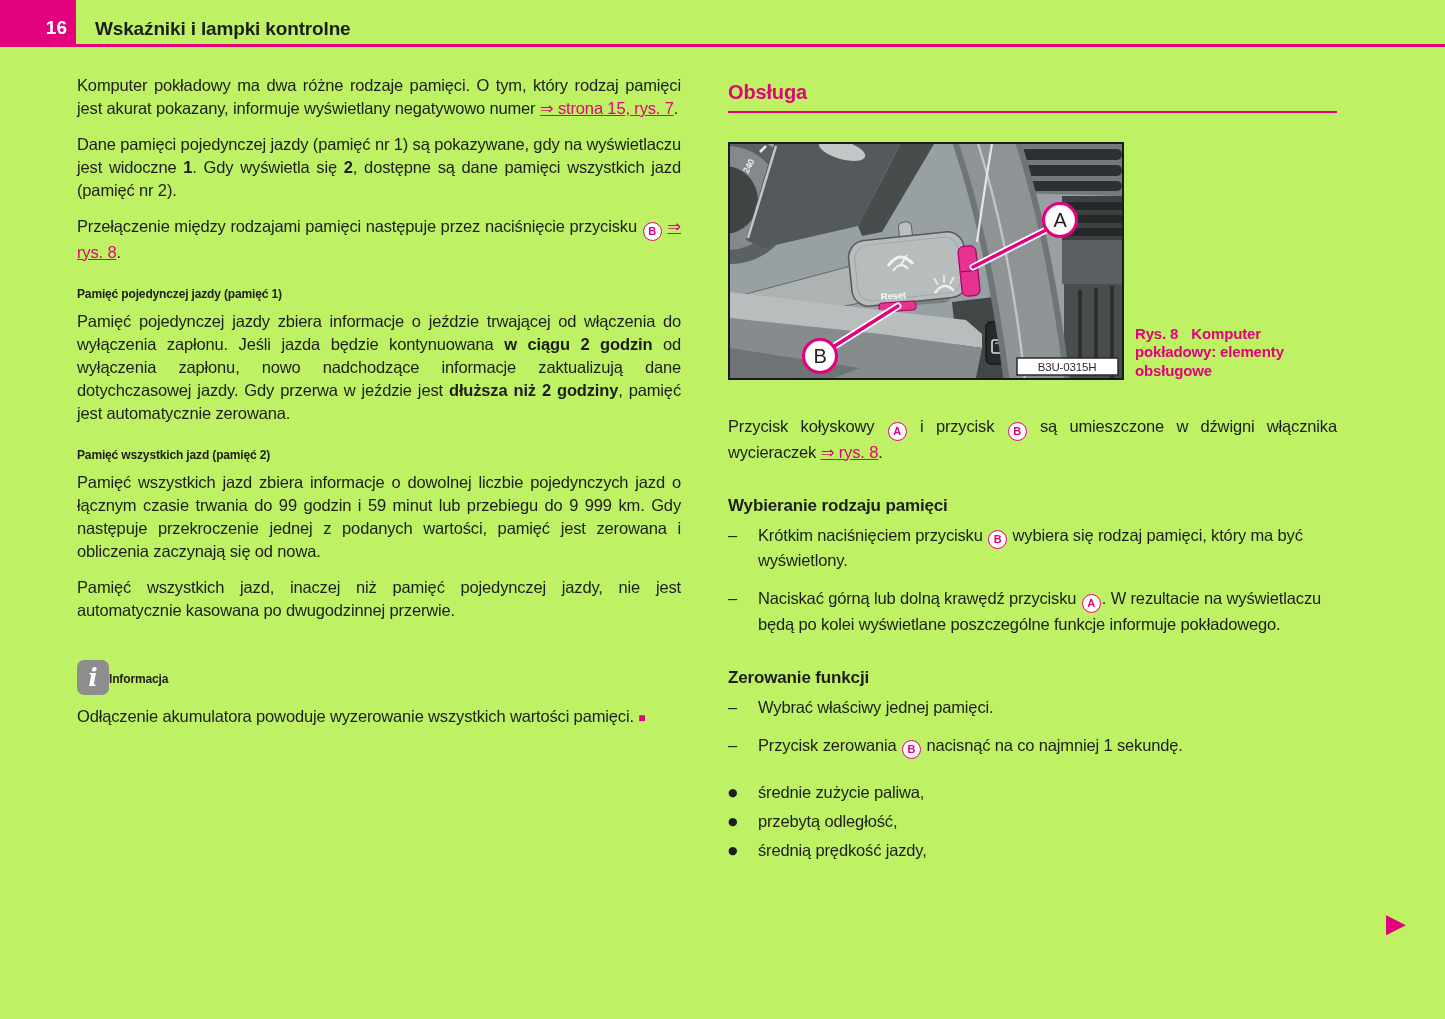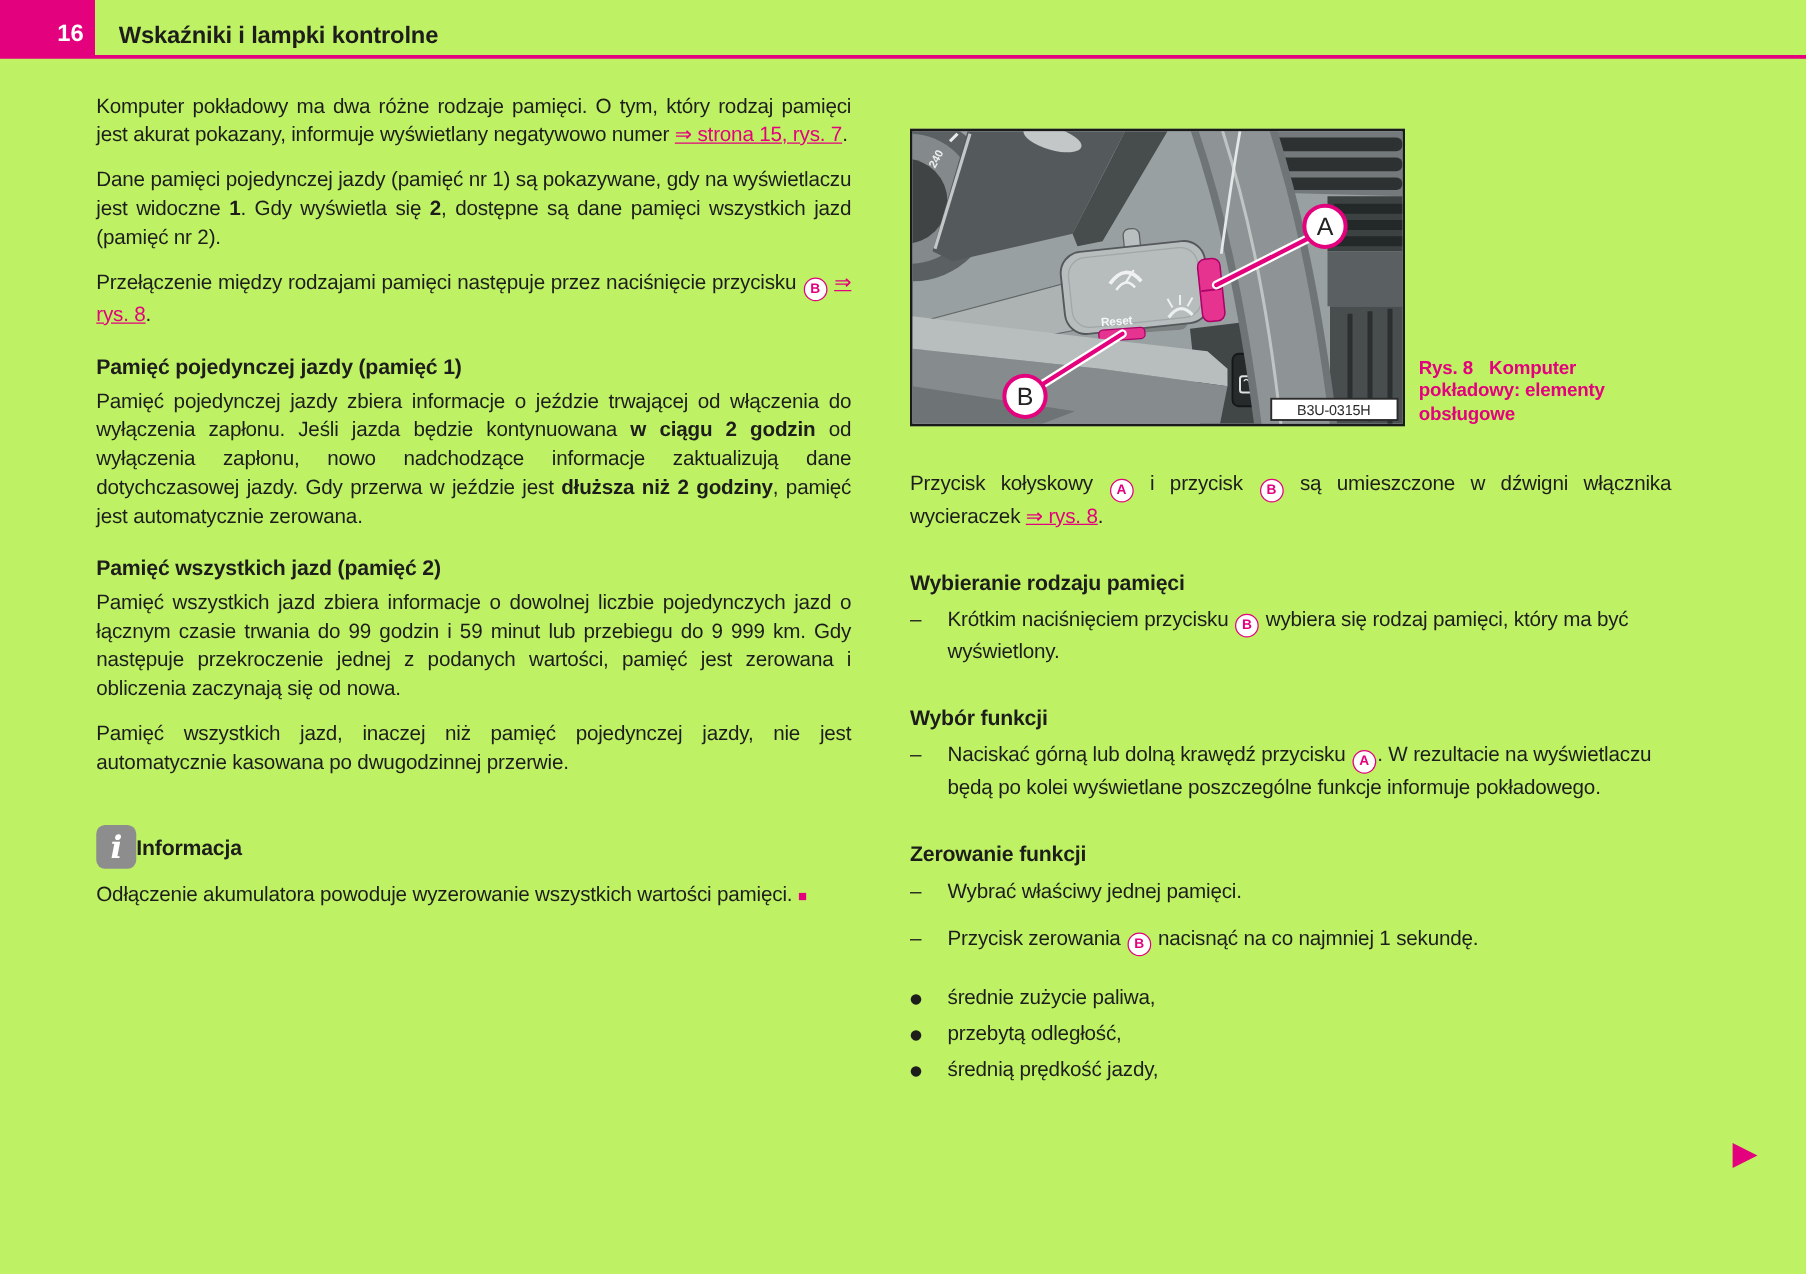--- a/index.html
+++ b/index.html
@@ -13,21 +13,21 @@
   .num-band{position:absolute;left:0;top:0;width:76px;height:44px;background:var(--mag);}
   .num{position:absolute;right:9px;bottom:5px;color:#fff;font-size:19px;font-weight:700;letter-spacing:0;}
   .page-title{position:absolute;left:95px;top:17px;margin:0;font-size:19px;font-weight:700;}
   .header-rule{position:absolute;left:0;top:44px;width:1445px;height:3px;background:var(--mag);}
   
   .col{position:absolute;top:74px;}
   .col-left{left:77px;width:604px;}
   .col-right{left:728px;width:609px;}
   .col p{margin:0 0 13px;}
   .j{text-align:justify;}
-  .col-left h3{margin:19px 0 5px;font-size:17px;line-height:22px;}
+  .col-left h3{margin:19px 0 5px;font-size:12px;line-height:22px;}
   .col-right h3{margin:31px 0 6px;font-size:17px;line-height:22px;}
   .b{font-weight:700;}
   .m{color:var(--mag);text-decoration:underline;}
   .sq{color:var(--mag);font-size:12px;}
   .circ{
     display:inline-block;width:17px;height:17px;line-height:16px;border:1.5px solid var(--mag);
     border-radius:50%;color:var(--mag);font-weight:700;font-size:11px;text-align:center;
     vertical-align:-2.5px;margin:0 1px;background:#fff;letter-spacing:0;
   }
   
@@ -87,20 +87,21 @@
     <div class="info-head">
       <div class="info-icon">
         <span>i</span>
       </div>
       <h3 class="info-title">Informacja</h3>
     </div>
     <p><span>Odłączenie akumulatora powoduje wyzerowanie wszystkich wartości pamięci. </span><span class="sq">■</span></p>
   </section>
 
   <section class="col col-right">
+    <h2 class="section-title">Obsługa</h2>
 
     <div class="figure-row">
       <figure class="fig">
         <svg viewBox="0 0 392 234" width="392" height="234" font-family="Liberation Sans, sans-serif">
           <rect width="392" height="234" fill="#99a0a1"></rect>
 
           <polygon points="240,0 392,0 392,52 250,48" fill="#747a7b"></polygon>
           <g fill="#2d3132">
             <rect x="250" y="5" width="142" height="11" rx="5"></rect>
             <rect x="253" y="21" width="139" height="11" rx="5"></rect>
@@ -205,21 +206,20 @@
     </div>
 
     <p class="j p-after-fig"><span>Przycisk kołyskowy </span><span class="circ">A</span><span> i przycisk </span><span class="circ">B</span><span> są umieszczone w dźwigni włącznika wycieraczek </span><span class="m">⇒ rys. 8</span><span>.</span></p>
 
     <h3>Wybieranie rodzaju pamięci</h3>
     <div class="ditem">
       <span class="marker">–</span>
       <p><span>Krótkim naciśnięciem przycisku </span><span class="circ">B</span><span> wybiera się rodzaj pamięci, który ma być wyświetlony.</span></p>
     </div>
 
-    <h3>Wybór funkcji</h3>
     <div class="ditem">
       <span class="marker">–</span>
       <p><span>Naciskać górną lub dolną krawędź przycisku </span><span class="circ">A</span><span>. W rezultacie na wyświetlaczu będą po kolei wyświetlane poszczególne funkcje informuje pokładowego.</span></p>
     </div>
 
     <h3>Zerowanie funkcji</h3>
     <div class="ditem">
       <span class="marker">–</span>
       <p><span>Wybrać właściwy jednej pamięci.</span></p>
     </div>

